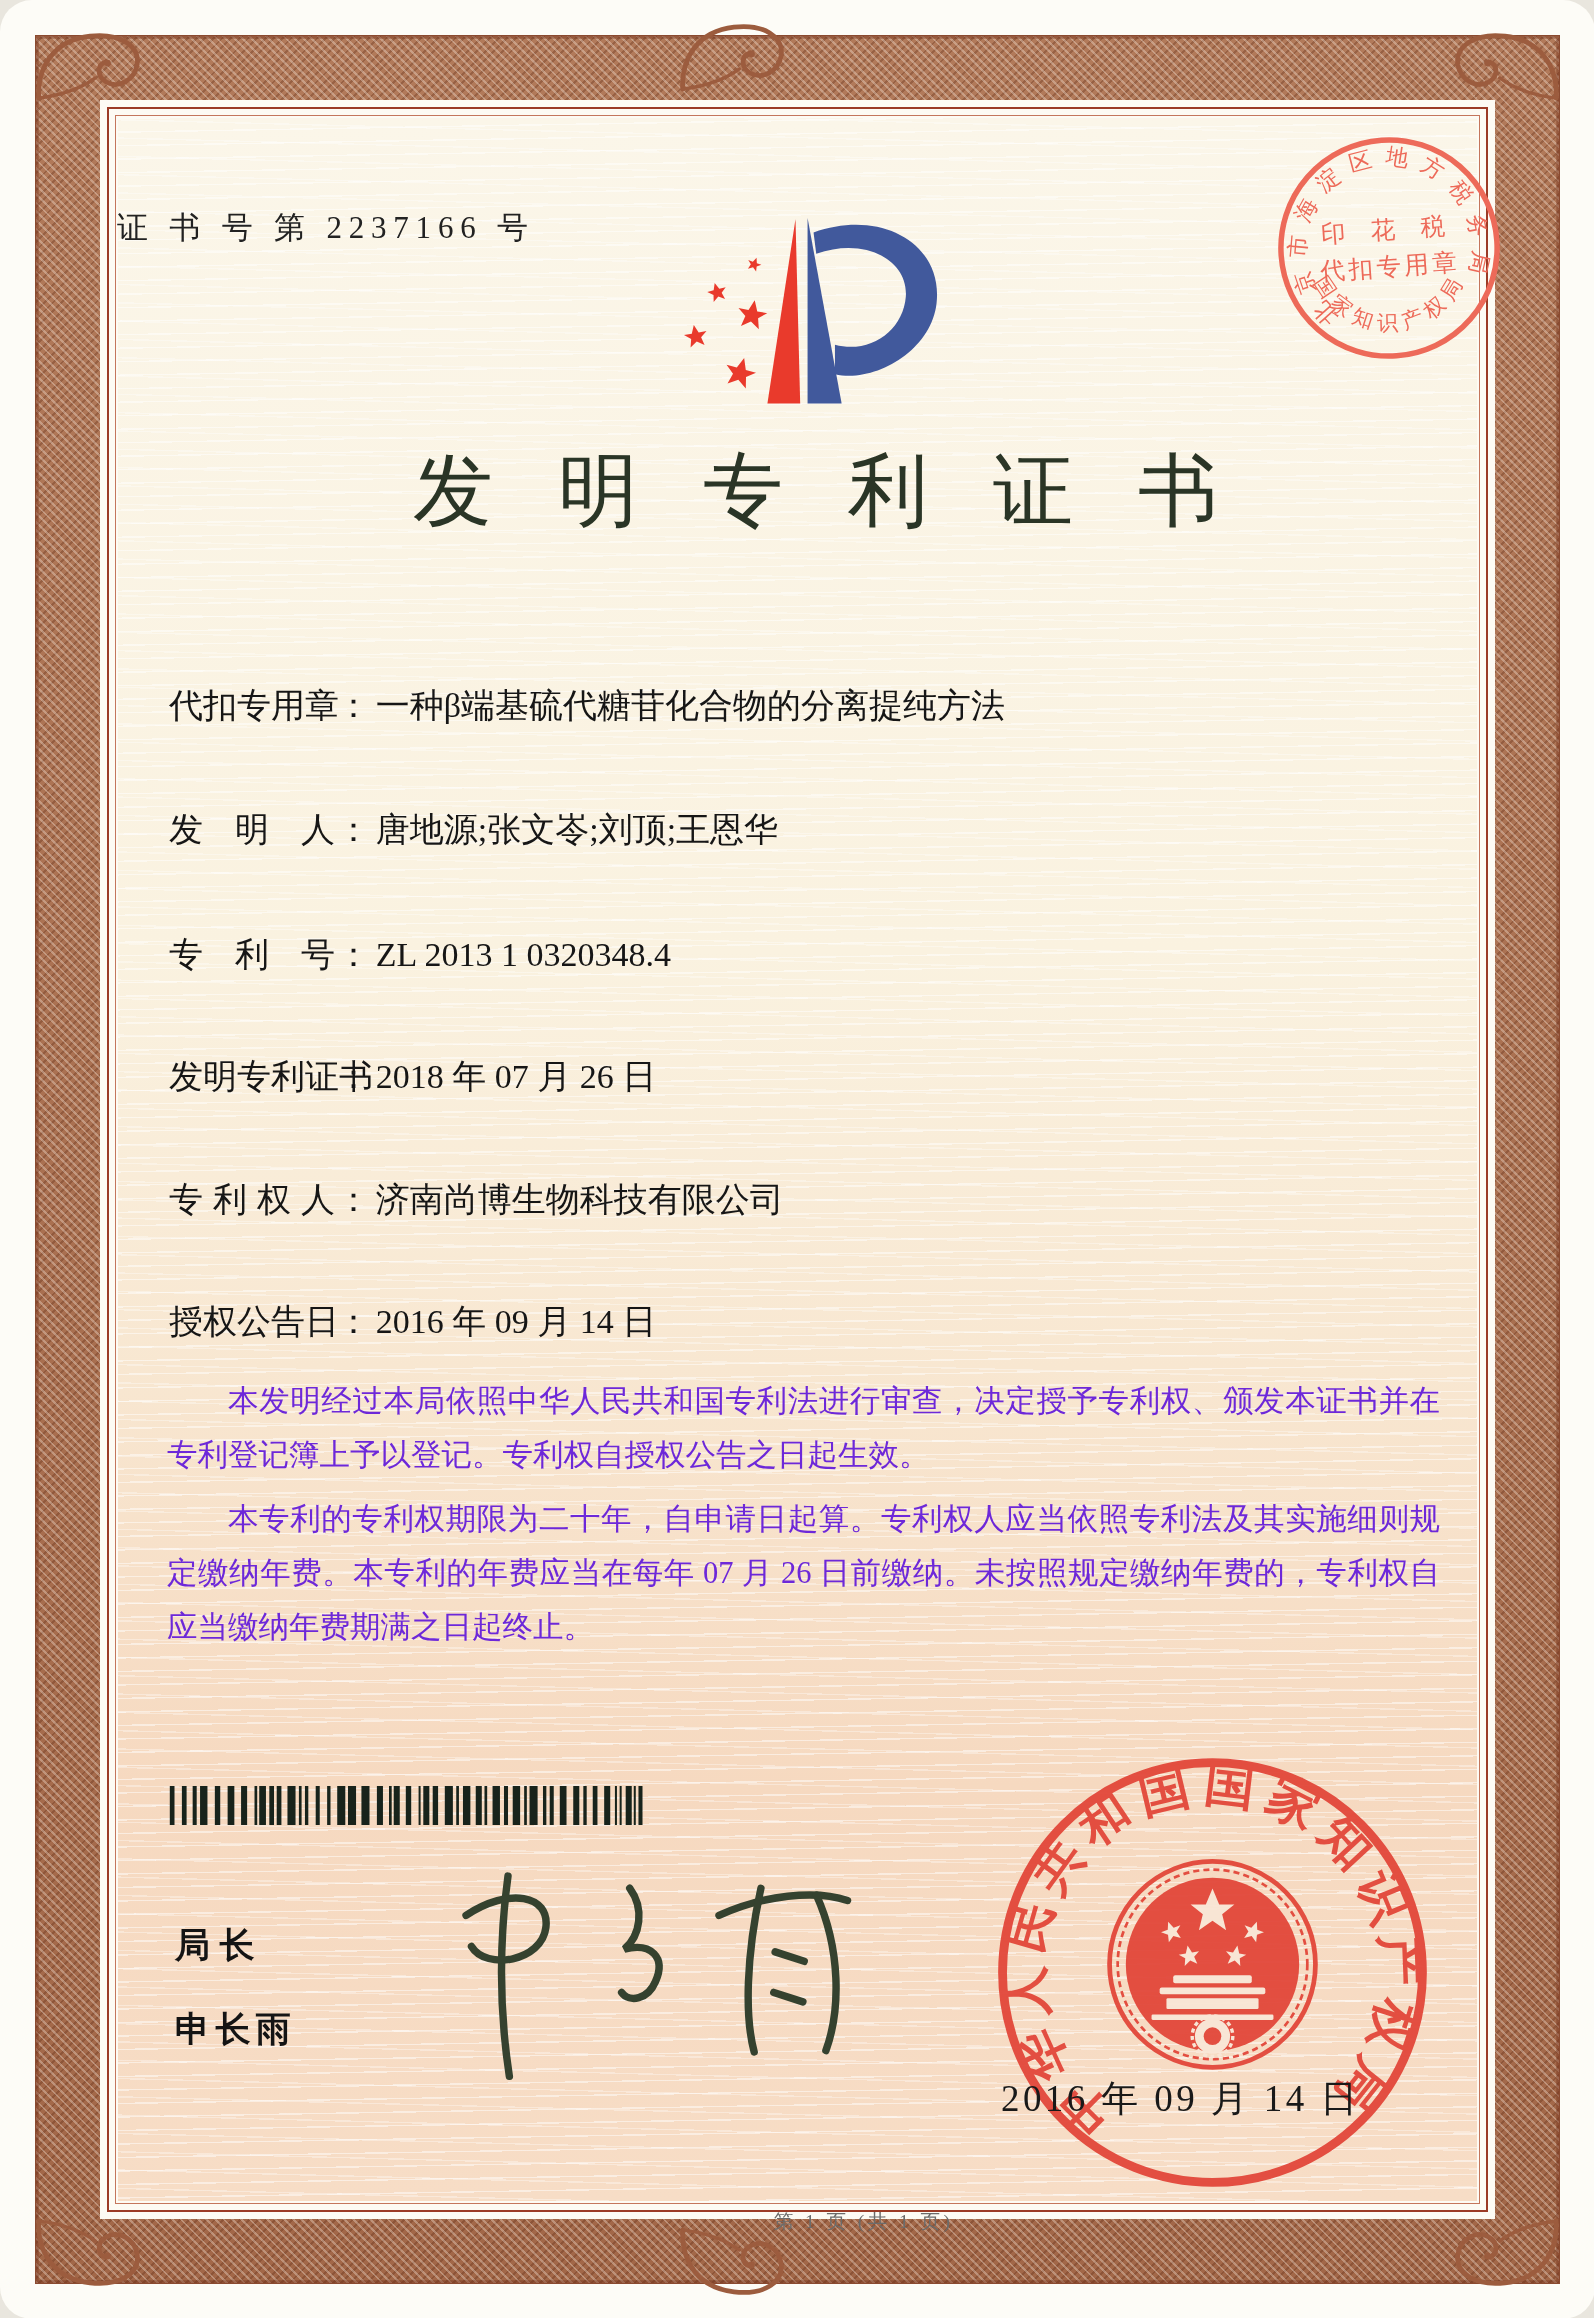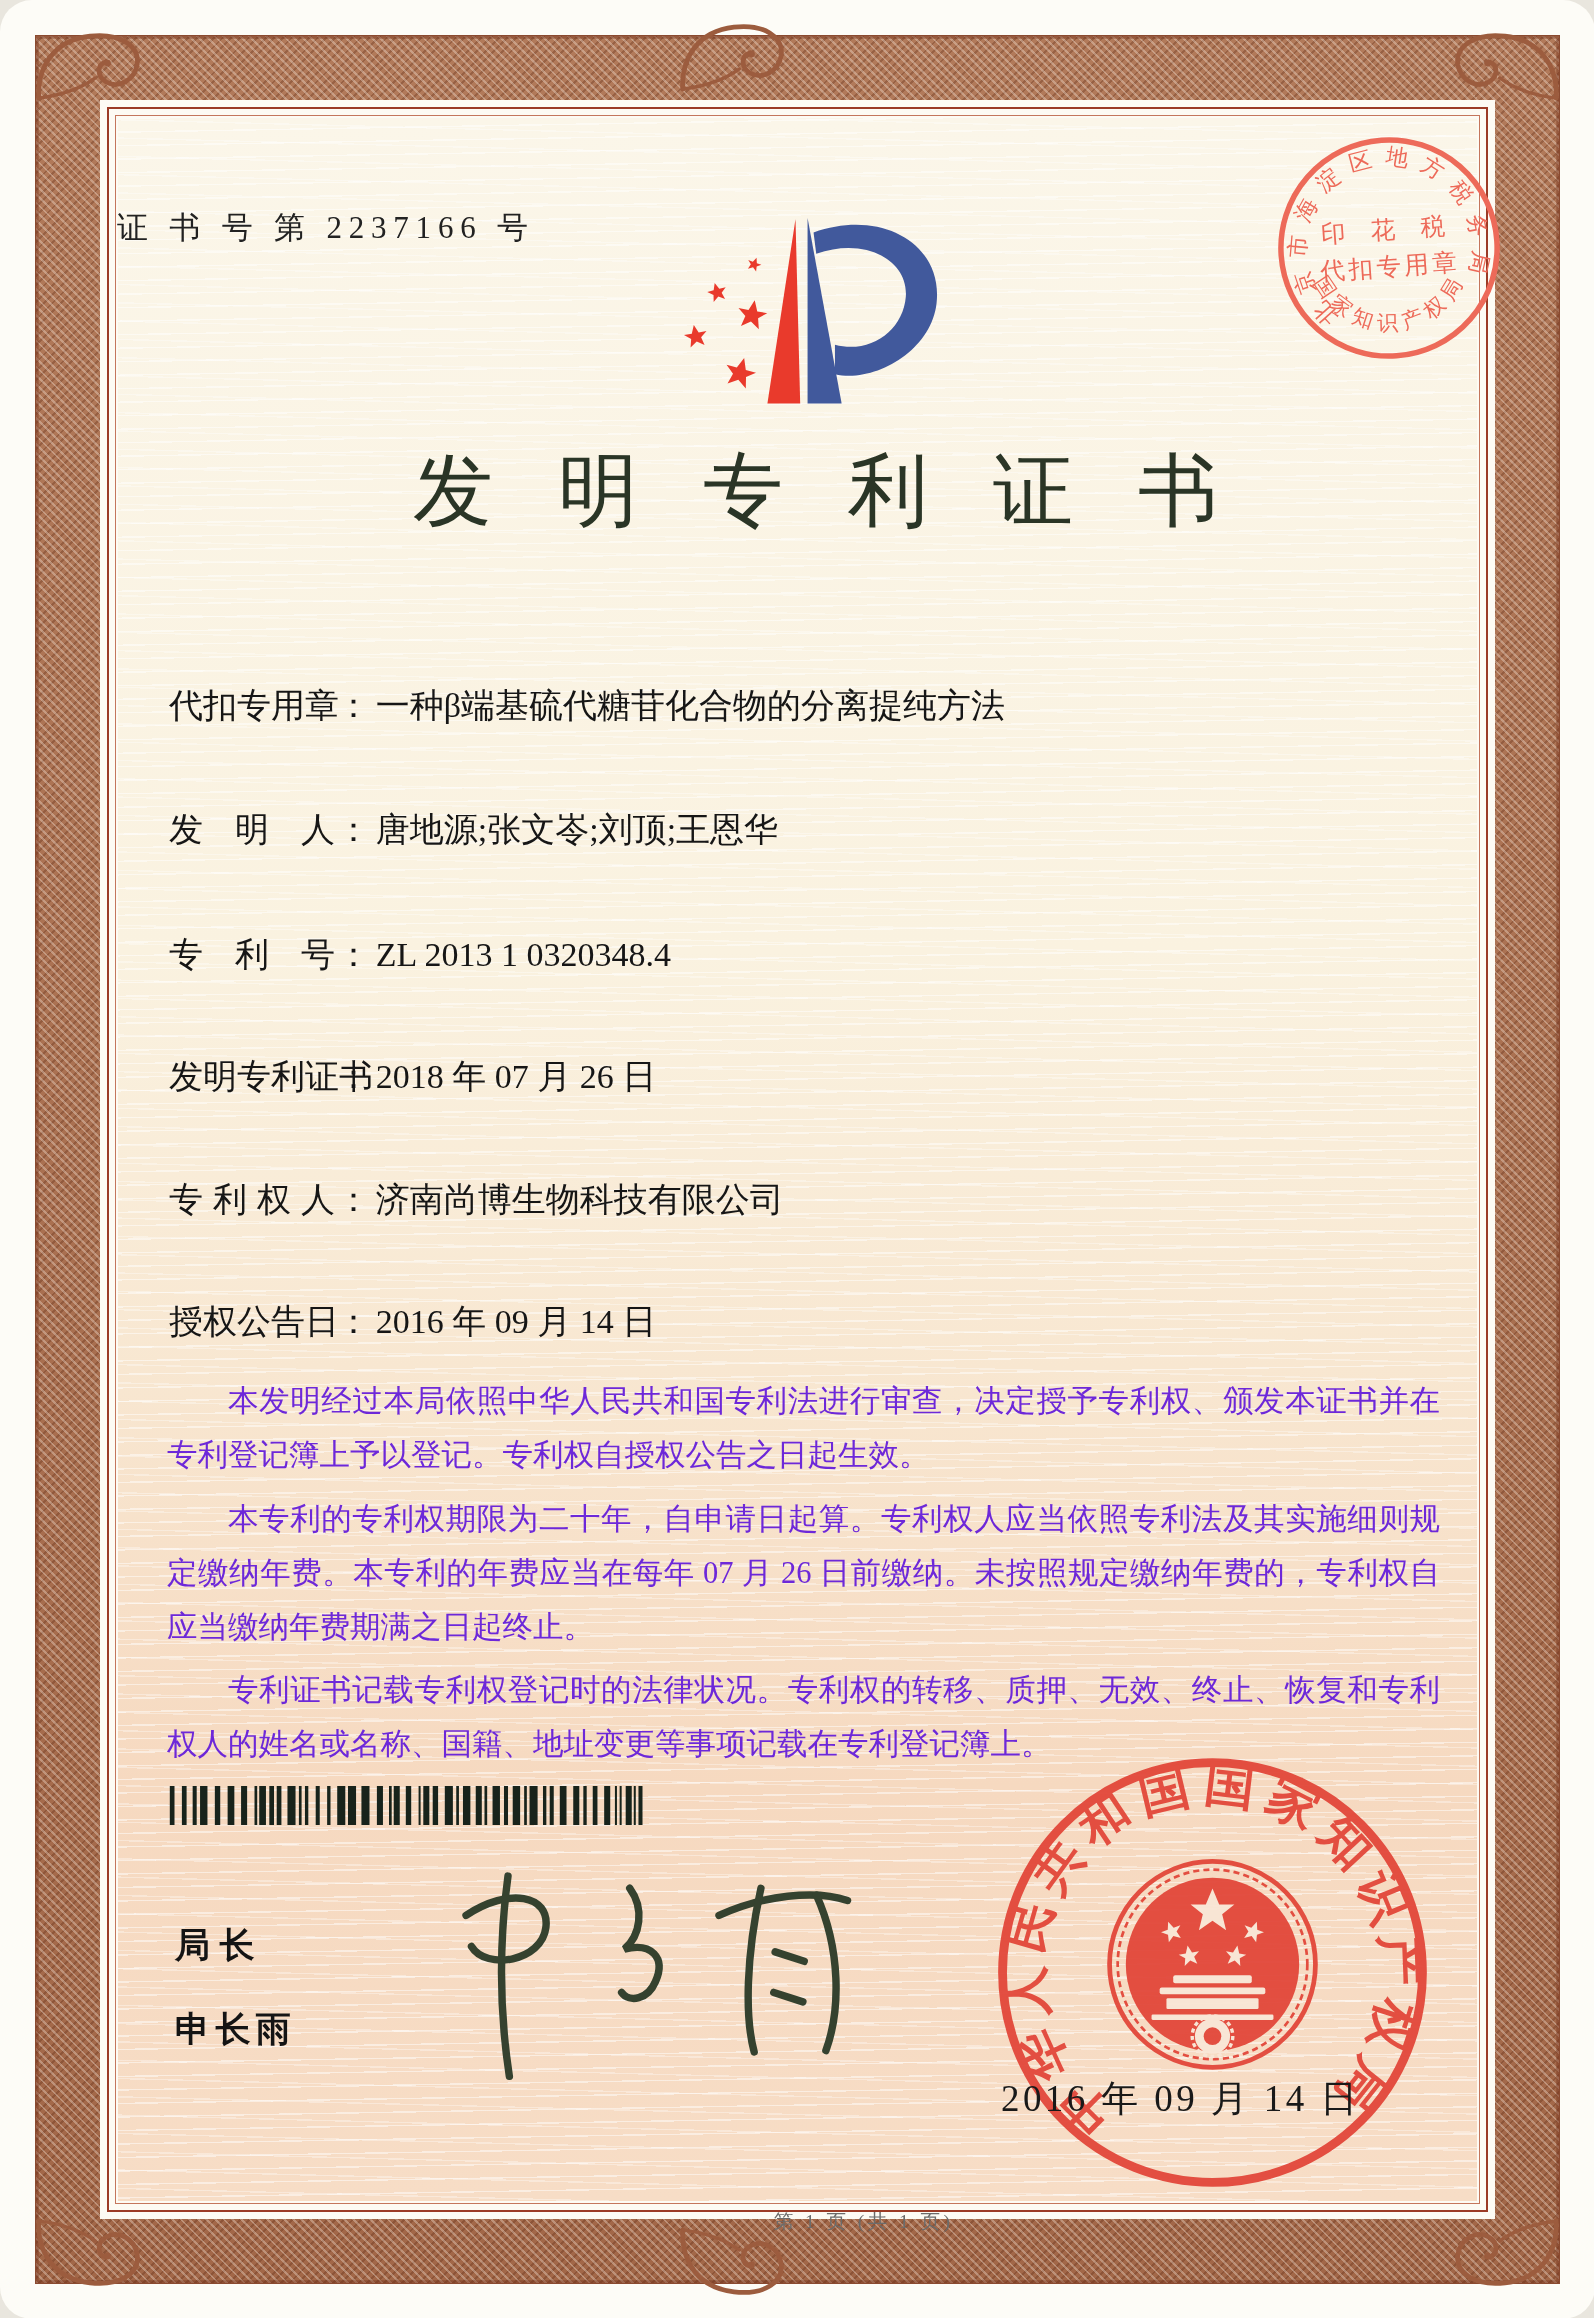--- a/index.html
+++ b/index.html
@@ -169,21 +169,20 @@
   <div class="field" style="top:1177px">
     <span class="lbl">专利权人</span><span class="sep">：</span><span class="val">济南尚博生物科技有限公司</span>
   </div>
   <div class="field" style="top:1299px">
     <span class="lbl">授权公告日</span><span class="sep">：</span><span class="val">2016 年 09 月 14 日</span>
   </div>
 
   <div class="body-text">
     <p>本发明经过本局依照中华人民共和国专利法进行审查，决定授予专利权、颁发本证书并在专利登记簿上予以登记。专利权自授权公告之日起生效。</p>
     <p>本专利的专利权期限为二十年，自申请日起算。专利权人应当依照专利法及其实施细则规定缴纳年费。本专利的年费应当在每年 07 月 26 日前缴纳。未按照规定缴纳年费的，专利权自应当缴纳年费期满之日起终止。</p>
-    <p>专利证书记载专利权登记时的法律状况。专利权的转移、质押、无效、终止、恢复和专利权人的姓名或名称、国籍、地址变更等事项记载在专利登记簿上。</p>
   </div>
 
   <div class="barcode"><svg width="481" height="39" viewBox="0 0 710 58" fill="#18231b">
         <rect x="0" y="0" width="7" height="58"></rect>
         <rect x="18" y="0" width="7" height="58"></rect>
         <rect x="34" y="0" width="6" height="58"></rect>
         <rect x="45" y="0" width="11" height="58"></rect>
         <rect x="67" y="0" width="8" height="58"></rect>
         <rect x="86" y="0" width="10" height="58"></rect>
         <rect x="106" y="0" width="9" height="58"></rect>

